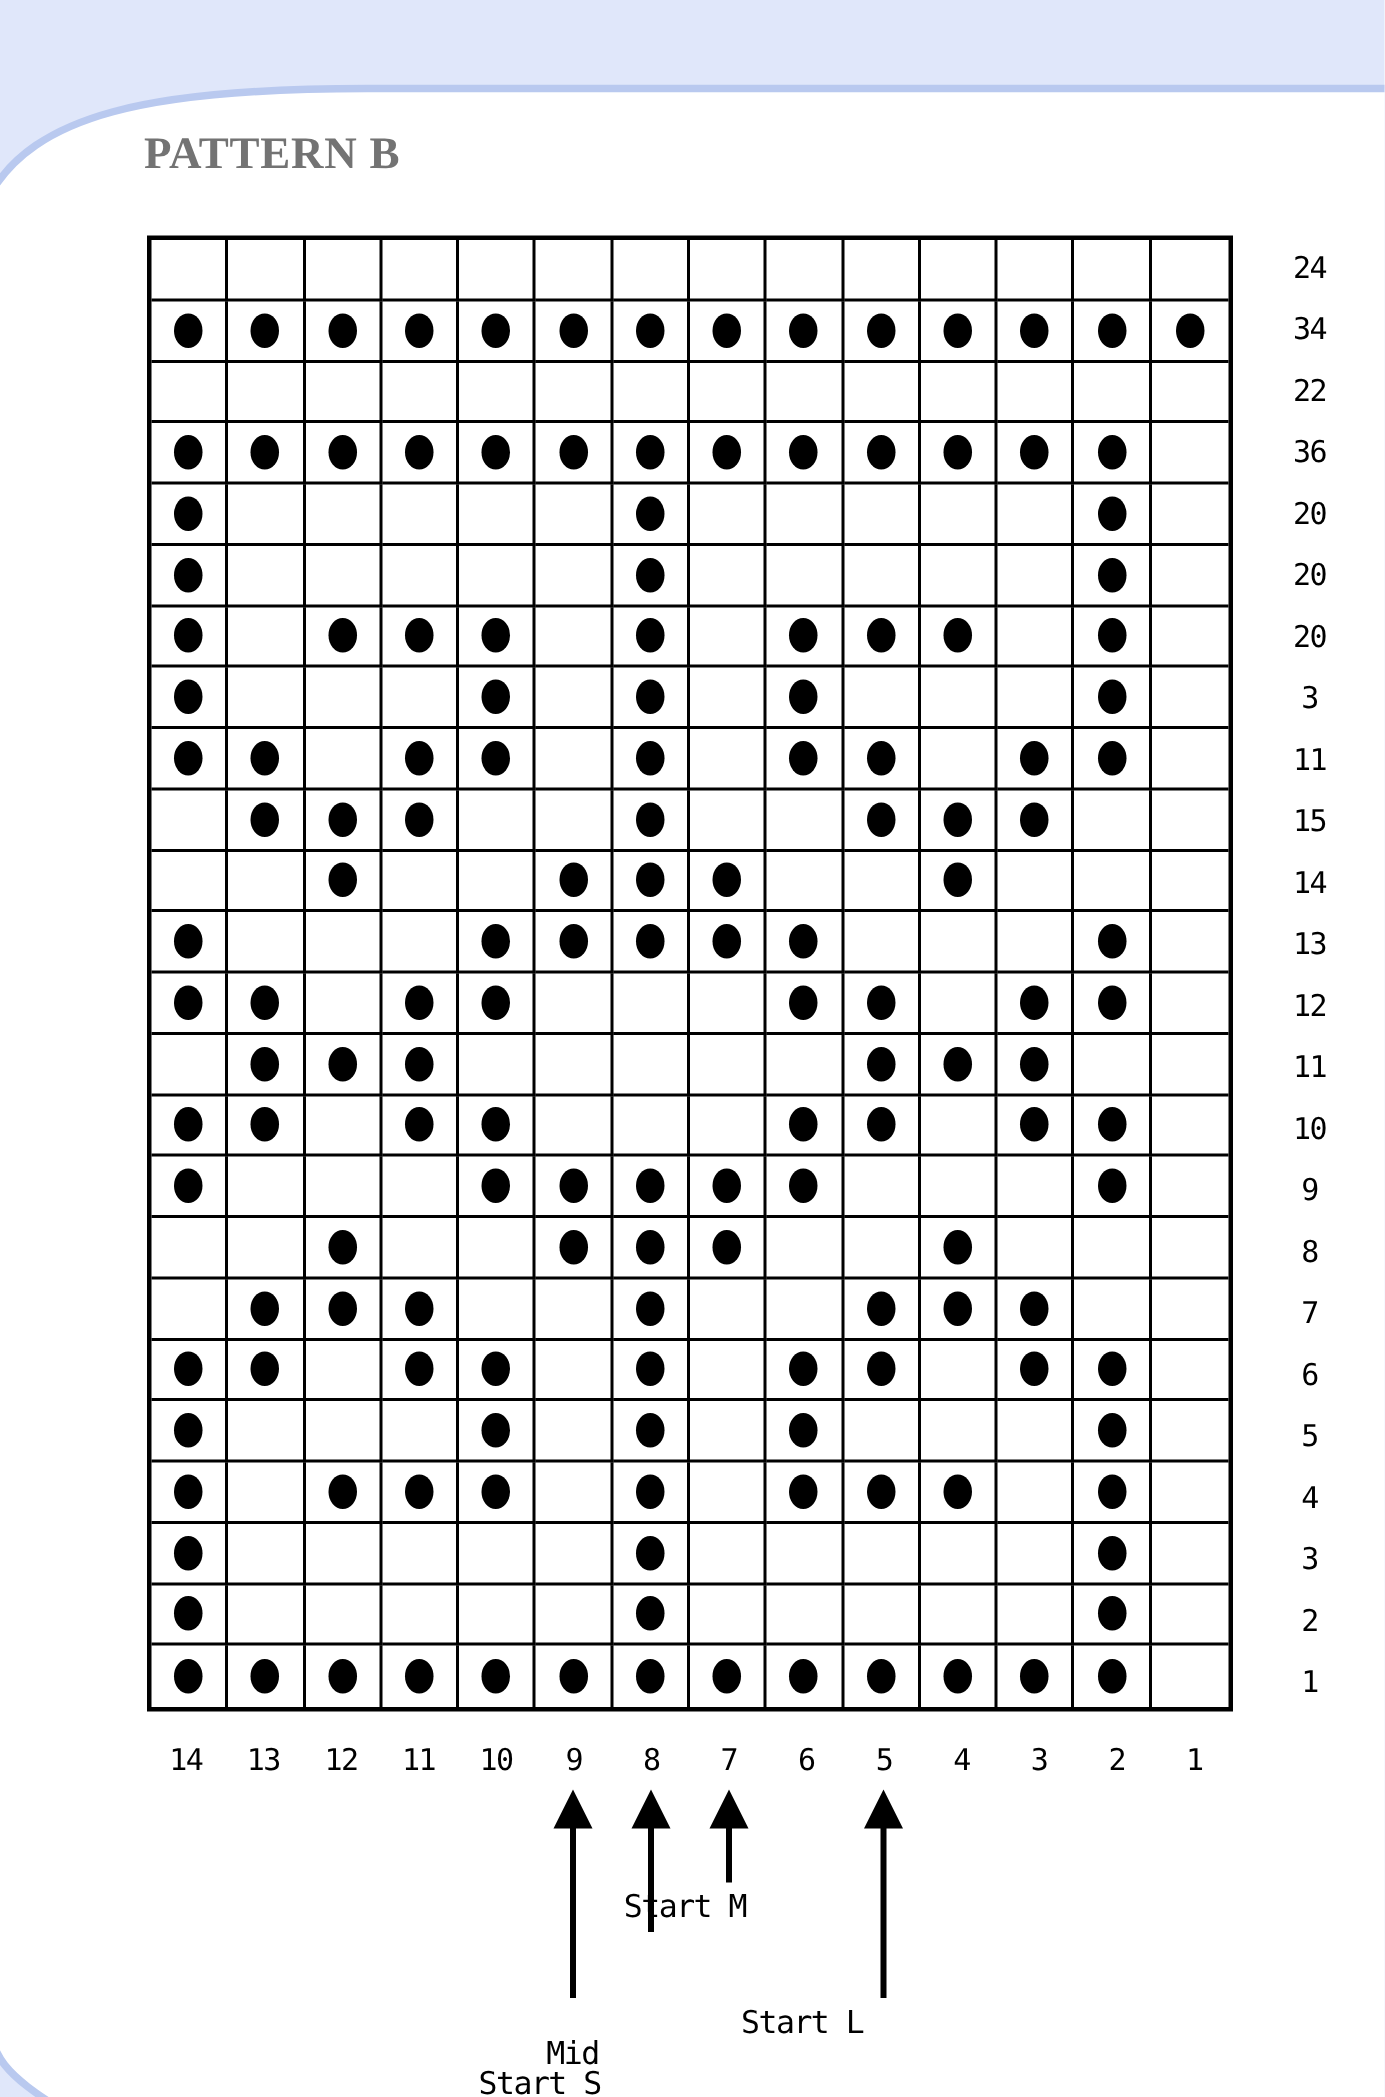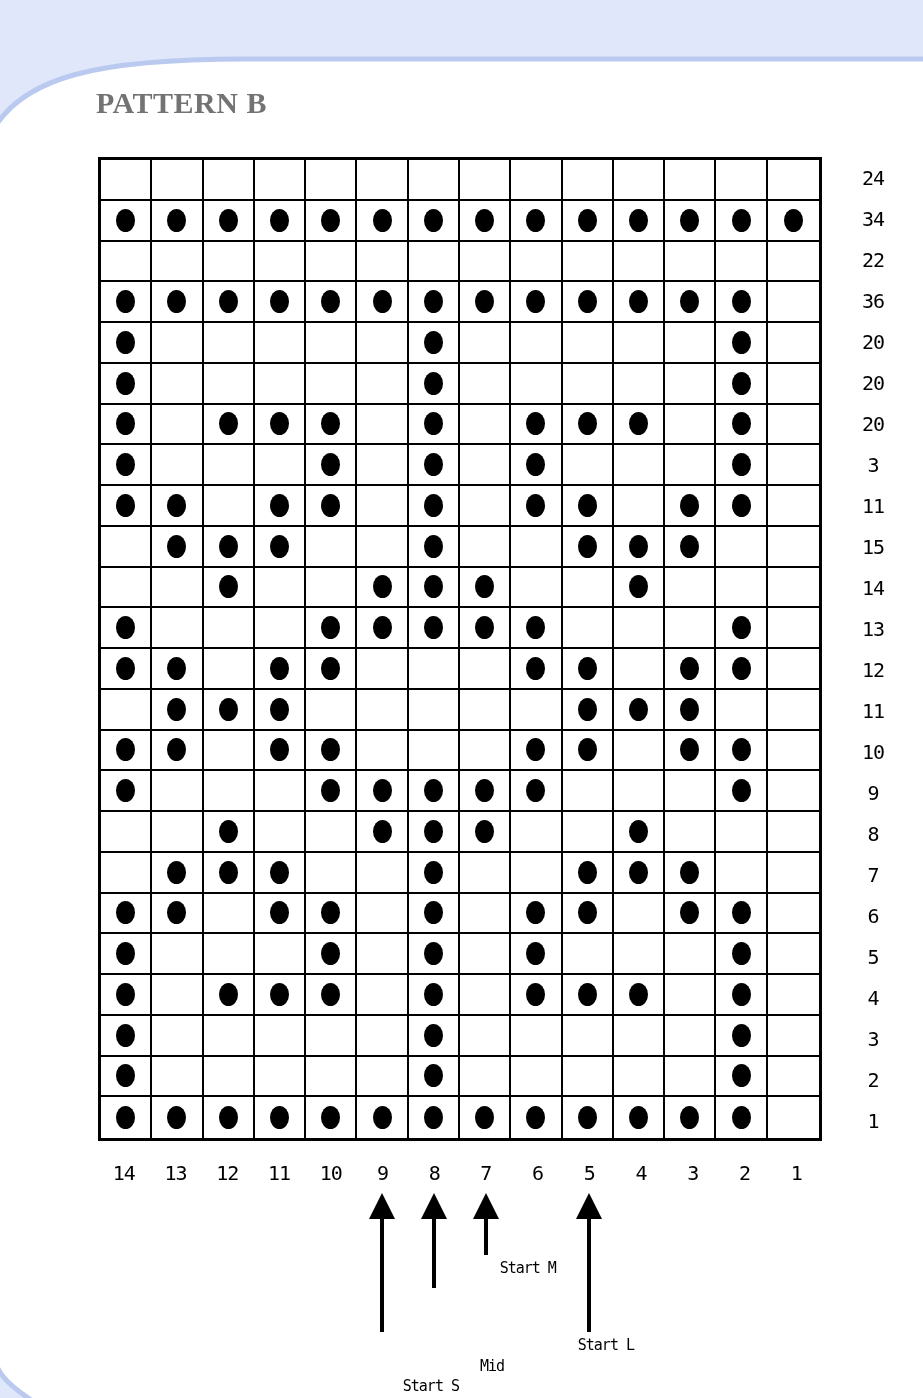--- a/index.html
+++ b/index.html
@@ -39,22 +39,22 @@
     font-family:"DejaVu Sans Mono",monospace;font-size:20px;letter-spacing:-1px;
   }
   .col-label{flex:1;display:flex;align-items:center;justify-content:center;}
   .arrow-head{
     position:absolute;top:1193px;width:0;height:0;
     border-left:13px solid transparent;border-right:13px solid transparent;
     border-bottom:26px solid #000;
   }
   .arrow-line{position:absolute;top:1217px;width:4px;background:#000;}
   .marker-label{
-    position:absolute;width:140px;text-align:right;
-    font-family:"DejaVu Sans Mono",monospace;font-size:15px;letter-spacing:-1px;color:#000;
+    position:absolute;width:140px;text-align:left;
+    font-family:"DejaVu Sans Mono",monospace;font-size:21px;letter-spacing:-1px;color:#000;
   }
 </style>
 </head>
 <body>
 
 <svg class="frame-svg" viewBox="0 0 923 1398" xmlns="http://www.w3.org/2000/svg" aria-hidden="true">
   <path d="M 940 59 L 245 59 C 100 59 22 76 -8 132 L -8 1340 C -8 1372 6 1384 40 1406 L 940 1406 Z" fill="#ffffff" stroke="#b9c9ef" stroke-width="5"></path>
 </svg>
 
 <div class="title">PATTERN B</div>

